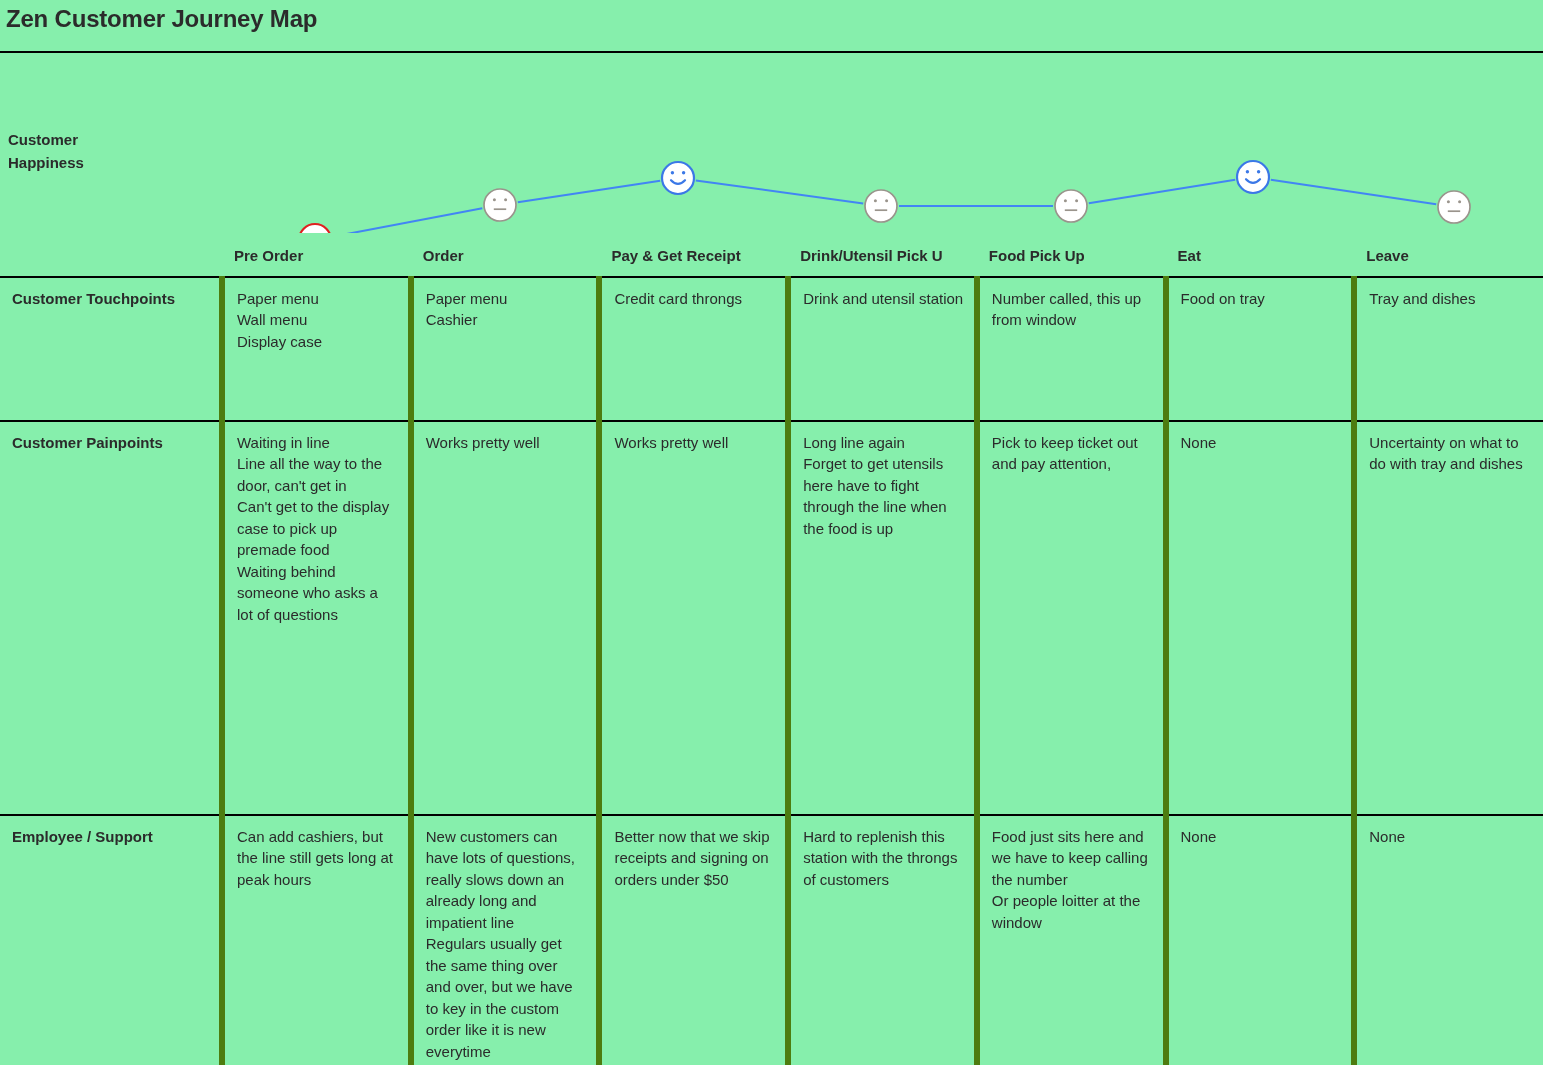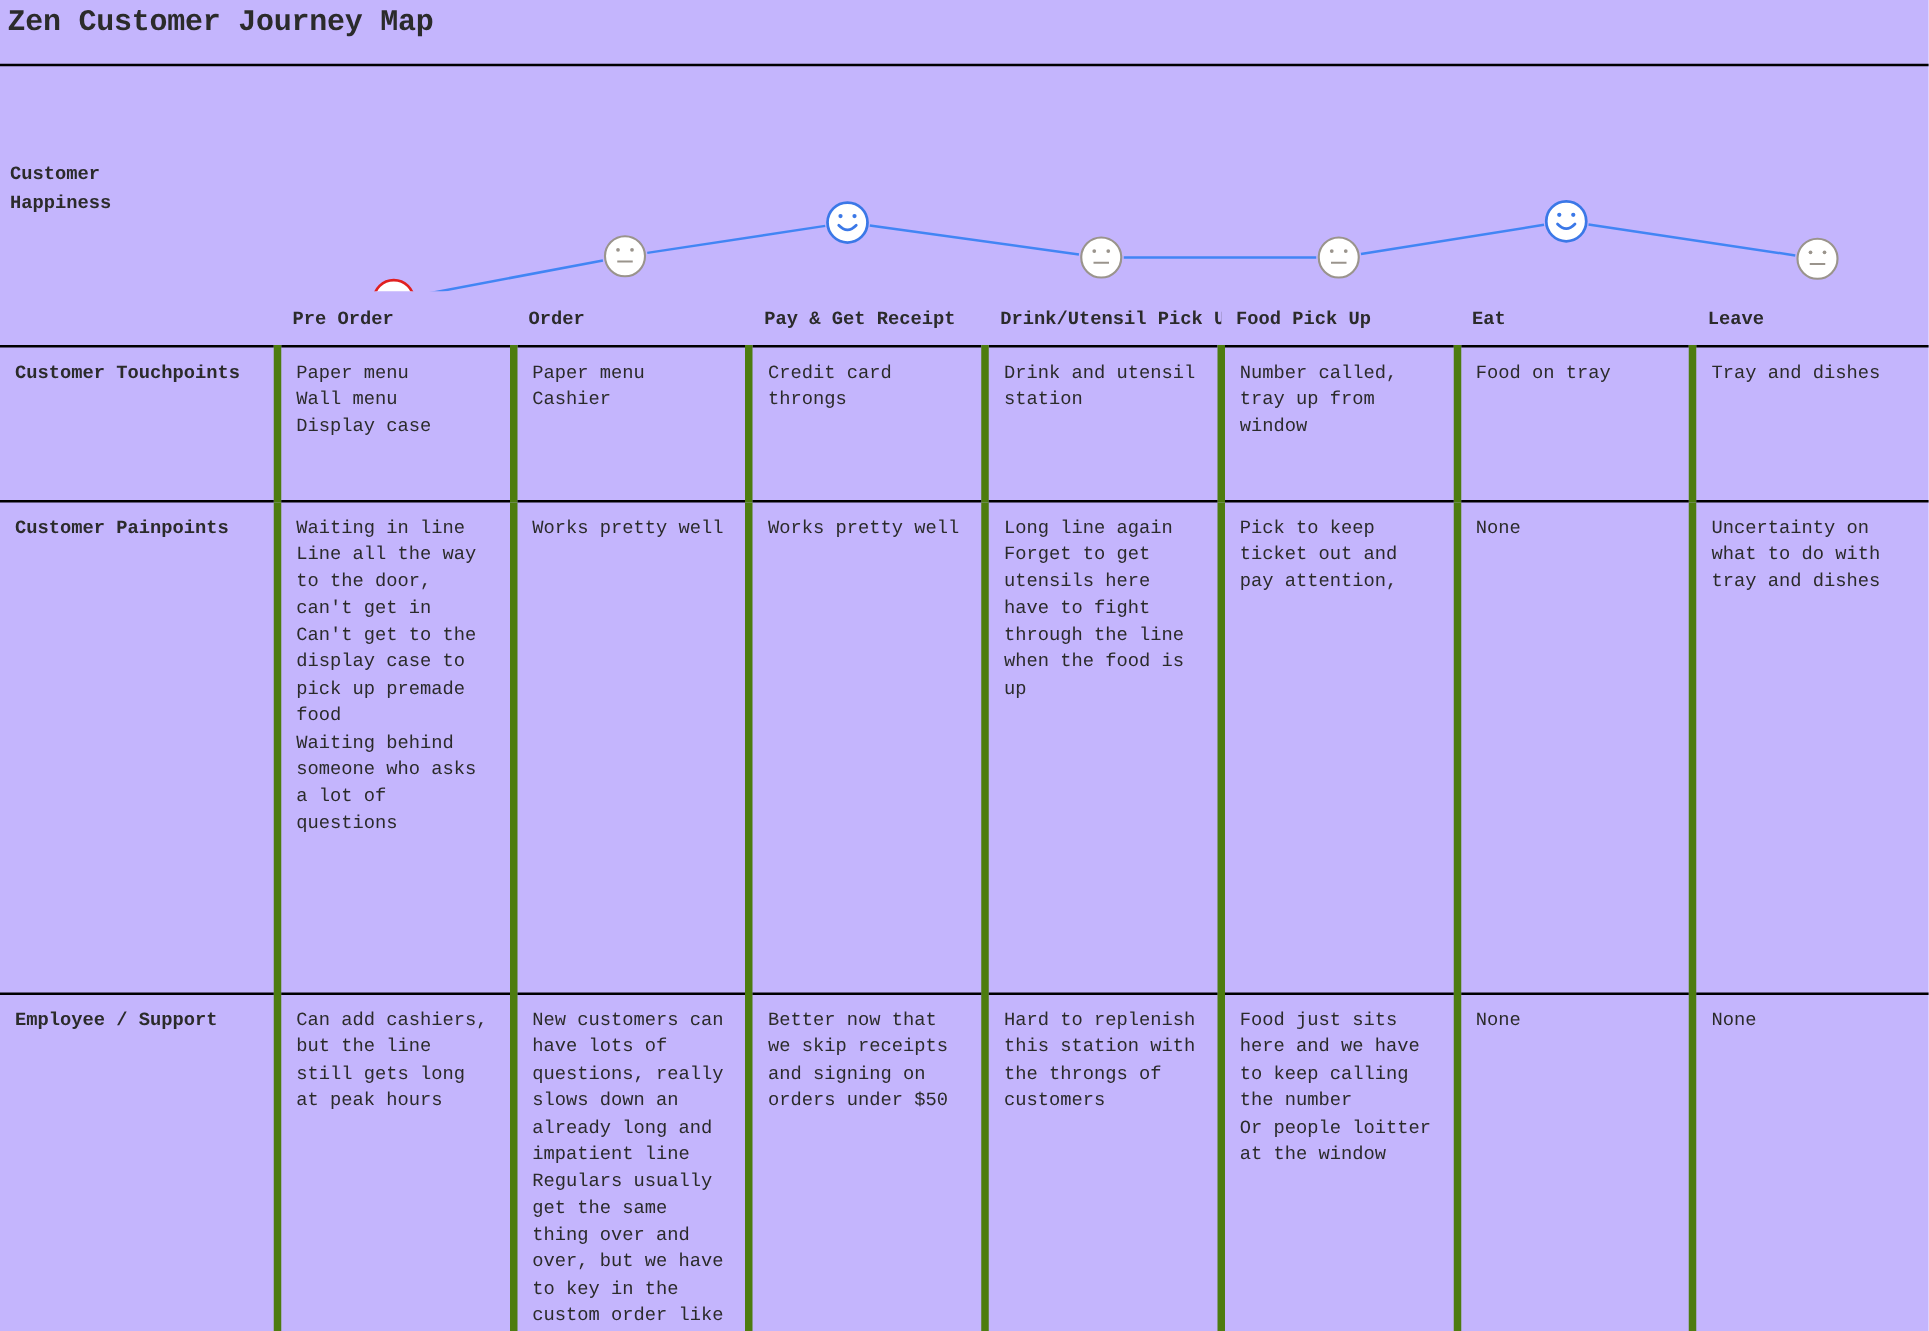--- a/index.html
+++ b/index.html
@@ -9,22 +9,21 @@
     background: #ffffff;
     font-family: "Liberation Sans", sans-serif;
     color: #2b2b2b;
     overflow: hidden;
   }
 
   #page {
     position: relative;
     width: 1543px;
     height: 1065px;
-    background: #c4b5fd;
-    font-family: Liberation Mono, monospace;
+    background: #86efac;
   }
 
   
   .title-bar {
     position: absolute;
     left: 0; top: 0;
     width: 1543px; height: 48px;
     padding: 2px 0 0 6px;
   }
   .title-text {
@@ -113,21 +112,21 @@
     border-left: none;
     white-space: nowrap;
   }
   tr.jrow > td.cellbox {
     padding-top: 10px;
     white-space: pre-line;
     word-wrap: break-word;
   }
 
   
-  tr.row-touchpoints > td { height: 124px; }
+  tr.row-touchpoints > td { height: 144px; }
   tr.row-painpoints  > td { height: 394px; }
   tr.row-employee    > td { height: 300px; }
 </style>
 </head>
 <body>
 
 <div id="page">
 
   <div class="title-bar">
     <div class="title-text">Zen Customer Journey Map</div>
@@ -225,21 +224,21 @@
       <tbody id="jmap-body">
           <tr class="jrow row-touchpoints">
             <td class="rowlabel">Customer Touchpoints</td>
             <td class="cellbox">Paper menu
 Wall menu
 Display case</td>
             <td class="cellbox">Paper menu
 Cashier</td>
             <td class="cellbox">Credit card throngs</td>
             <td class="cellbox">Drink and utensil station</td>
-            <td class="cellbox">Number called, tray up from window</td>
+            <td class="cellbox">Number called, this up from window</td>
             <td class="cellbox">Food on tray</td>
             <td class="cellbox">Tray and dishes</td>
           </tr>
           <tr class="jrow row-painpoints">
             <td class="rowlabel">Customer Painpoints</td>
             <td class="cellbox">Waiting in line
 Line all the way to the door, can't get in
 Can't get to the display case to pick up premade food
 Waiting behind someone who asks a lot of questions</td>
             <td class="cellbox">Works pretty well</td>

